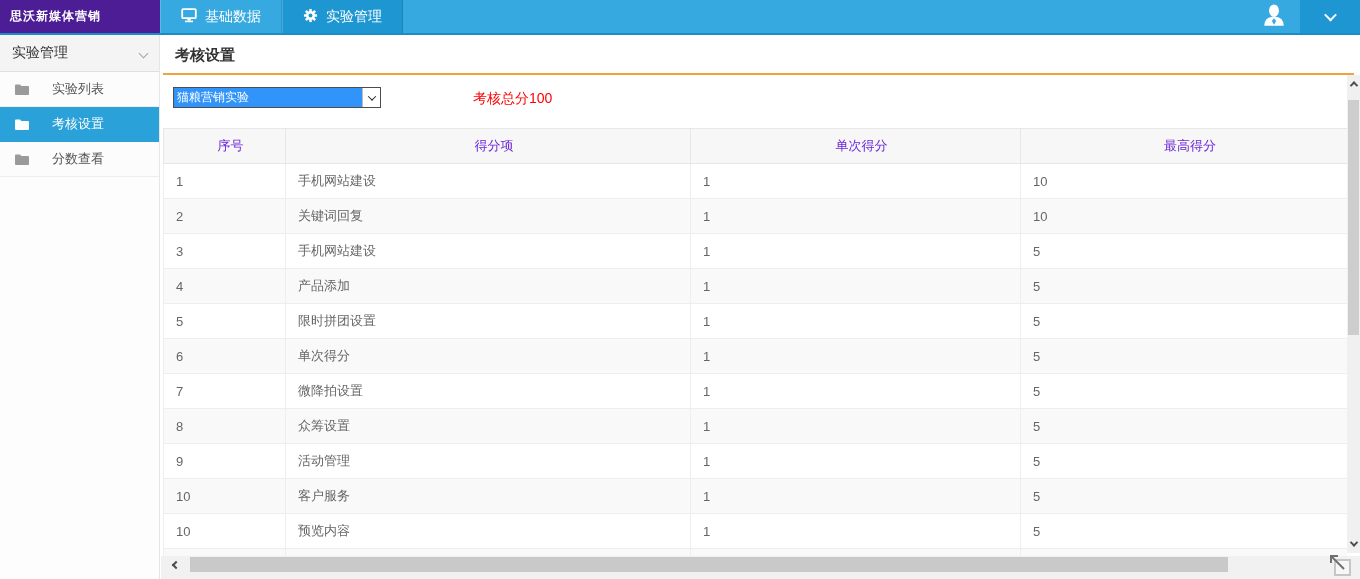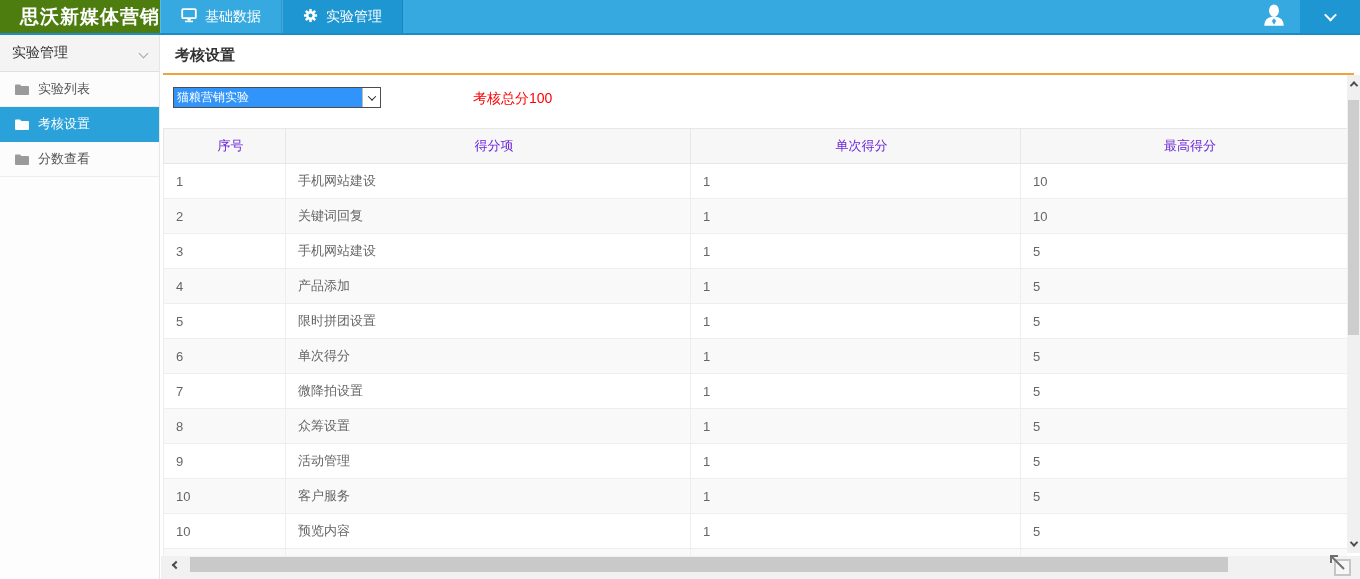--- a/index.html
+++ b/index.html
@@ -2,40 +2,40 @@
 <html><head>
 <meta charset="utf-8">
 <style>
   * { margin:0; padding:0; box-sizing:border-box; }
   html,body { width:1360px; height:579px; overflow:hidden; background:#fff;
               font-family:"Liberation Sans","DejaVu Sans",sans-serif; }
 
   
   .topbar { position:absolute; top:0; left:0; width:1360px; height:35px;
             background:#36a9e1; border-bottom:2px solid #1b8cc6; display:flex; align-items:stretch; }
-  .logo { width:160px; background:#4d7c0f; color:#fff; font-weight:bold; font-size:19px;
-          line-height:33px; padding-left:20px; letter-spacing:1px; white-space:nowrap; overflow:hidden; }
+  .logo { width:160px; background:#4c1d95; color:#fff; font-weight:bold; font-size:12px;
+          line-height:33px; padding-left:10px; letter-spacing:1px; white-space:nowrap; overflow:hidden; }
   .topbar-tab { display:flex; align-items:center; gap:8px; padding:16px 20px; color:#fff;
                 font-size:14px; cursor:pointer; border-right:1px solid rgba(0,0,0,.10);
                 border-left:1px solid rgba(255,255,255,.18); }
   .topbar-tab.active { background:#1d96d2; }
   .topbar-spacer { flex:1; }
   .user-btn { width:52px; display:flex; align-items:center; justify-content:center; }
   .chevron-btn { width:60px; background:#1d96d2; display:flex; align-items:center; justify-content:center; }
   .chev { display:inline-block; width:9px; height:9px; border-right:2px solid #fff;
           border-bottom:2px solid #fff; transform:rotate(45deg) translate(-1px,-1px); }
 
   
   .sidebar { position:absolute; top:35px; left:0; width:160px; height:544px;
              background:#fdfdfd; border-right:1px solid #e6e6e6; }
   .sidebar-header { height:37px; background:#f4f4f4; border-bottom:1px solid #e0e0e0;
                     display:flex; align-items:center; padding:0 12px; font-size:14px; color:#333; }
   .sidebar-header .chev-sm { margin-left:auto; width:7px; height:7px; border-right:1.5px solid #a6a6a6;
                     border-bottom:1.5px solid #a6a6a6; transform:rotate(45deg); }
-  .sidebar-item { height:35px; display:flex; align-items:center; gap:9px; padding-left:15px;
+  .sidebar-item { height:35px; display:flex; align-items:center; gap:23px; padding-left:15px;
                   font-size:13px; color:#555; background:#fcfcfc; border-bottom:1px solid #ededed;
                   position:relative; cursor:pointer; }
   .sidebar-item .icon { color:#9a9a9a; display:flex; }
   .sidebar-item.active { background:#2aa1d9; color:#fff; border-bottom-color:#2aa1d9; }
   .sidebar-item.active .icon { color:#fff; }
   .sidebar-item.active::after { content:""; position:absolute; right:-8px; top:50%; margin-top:-8px;
                   border:8px solid transparent; border-left-color:#2aa1d9; }
 
   
   .content { position:absolute; top:35px; left:161px; width:1199px; height:544px; background:#fff; }

